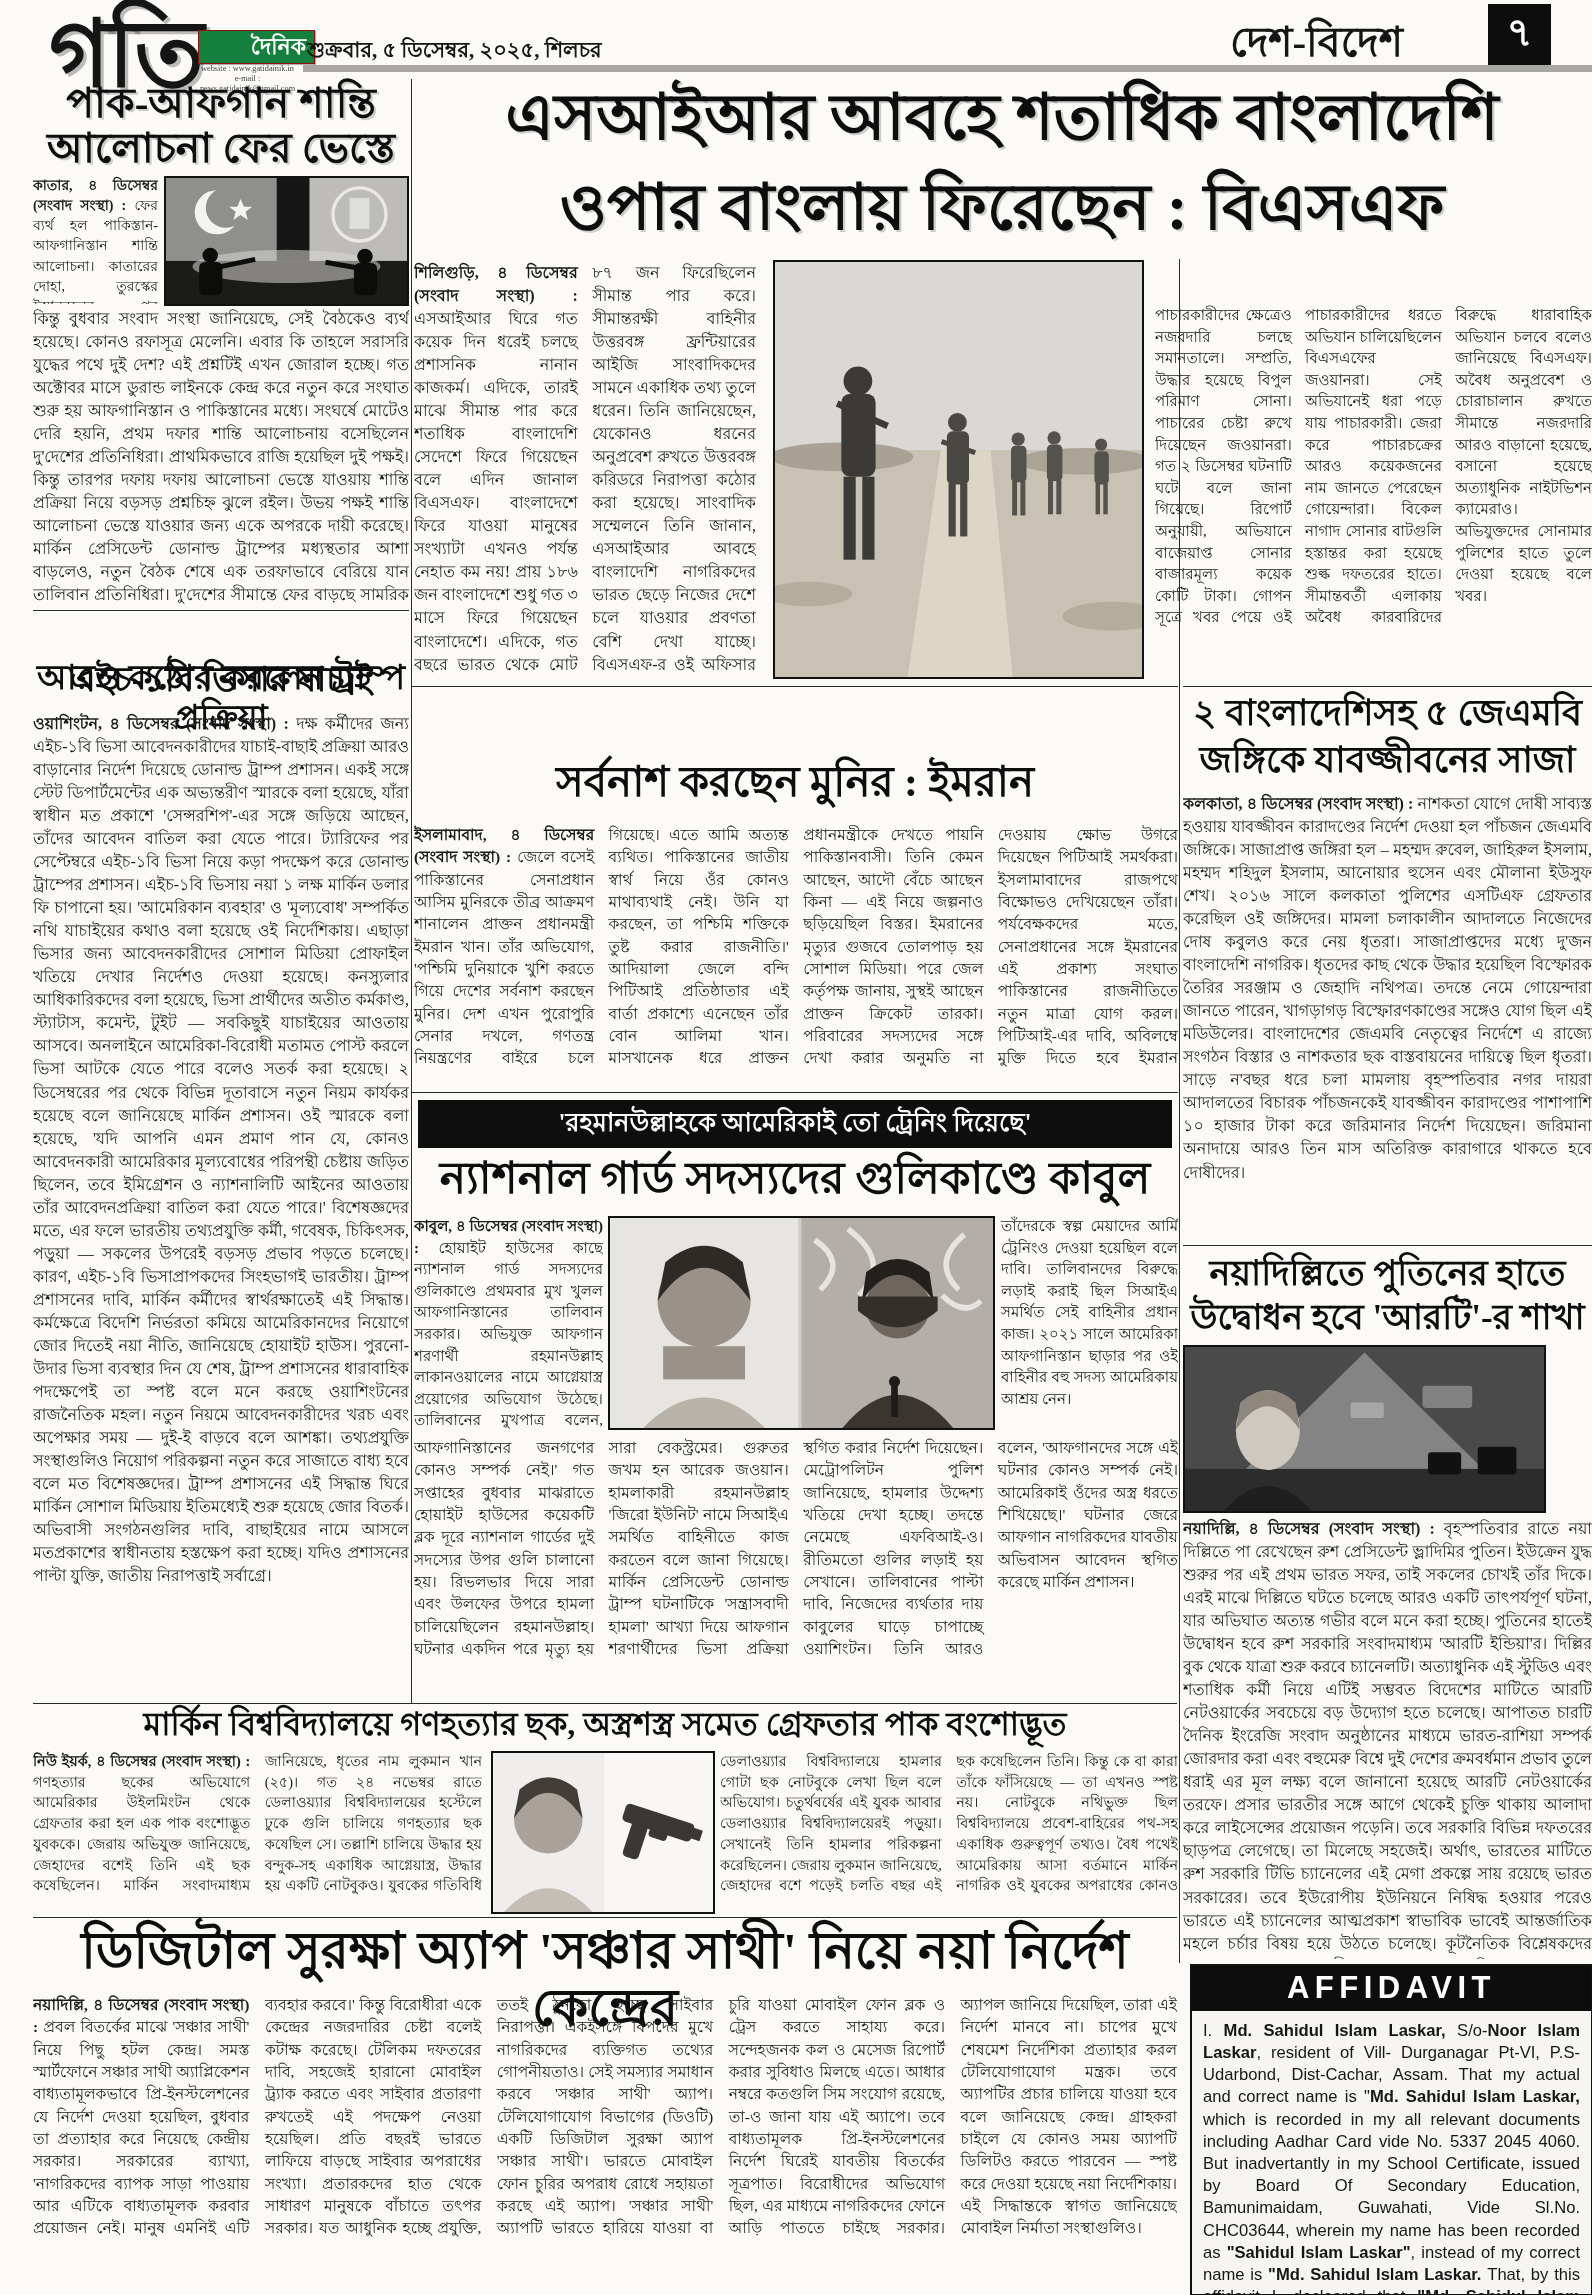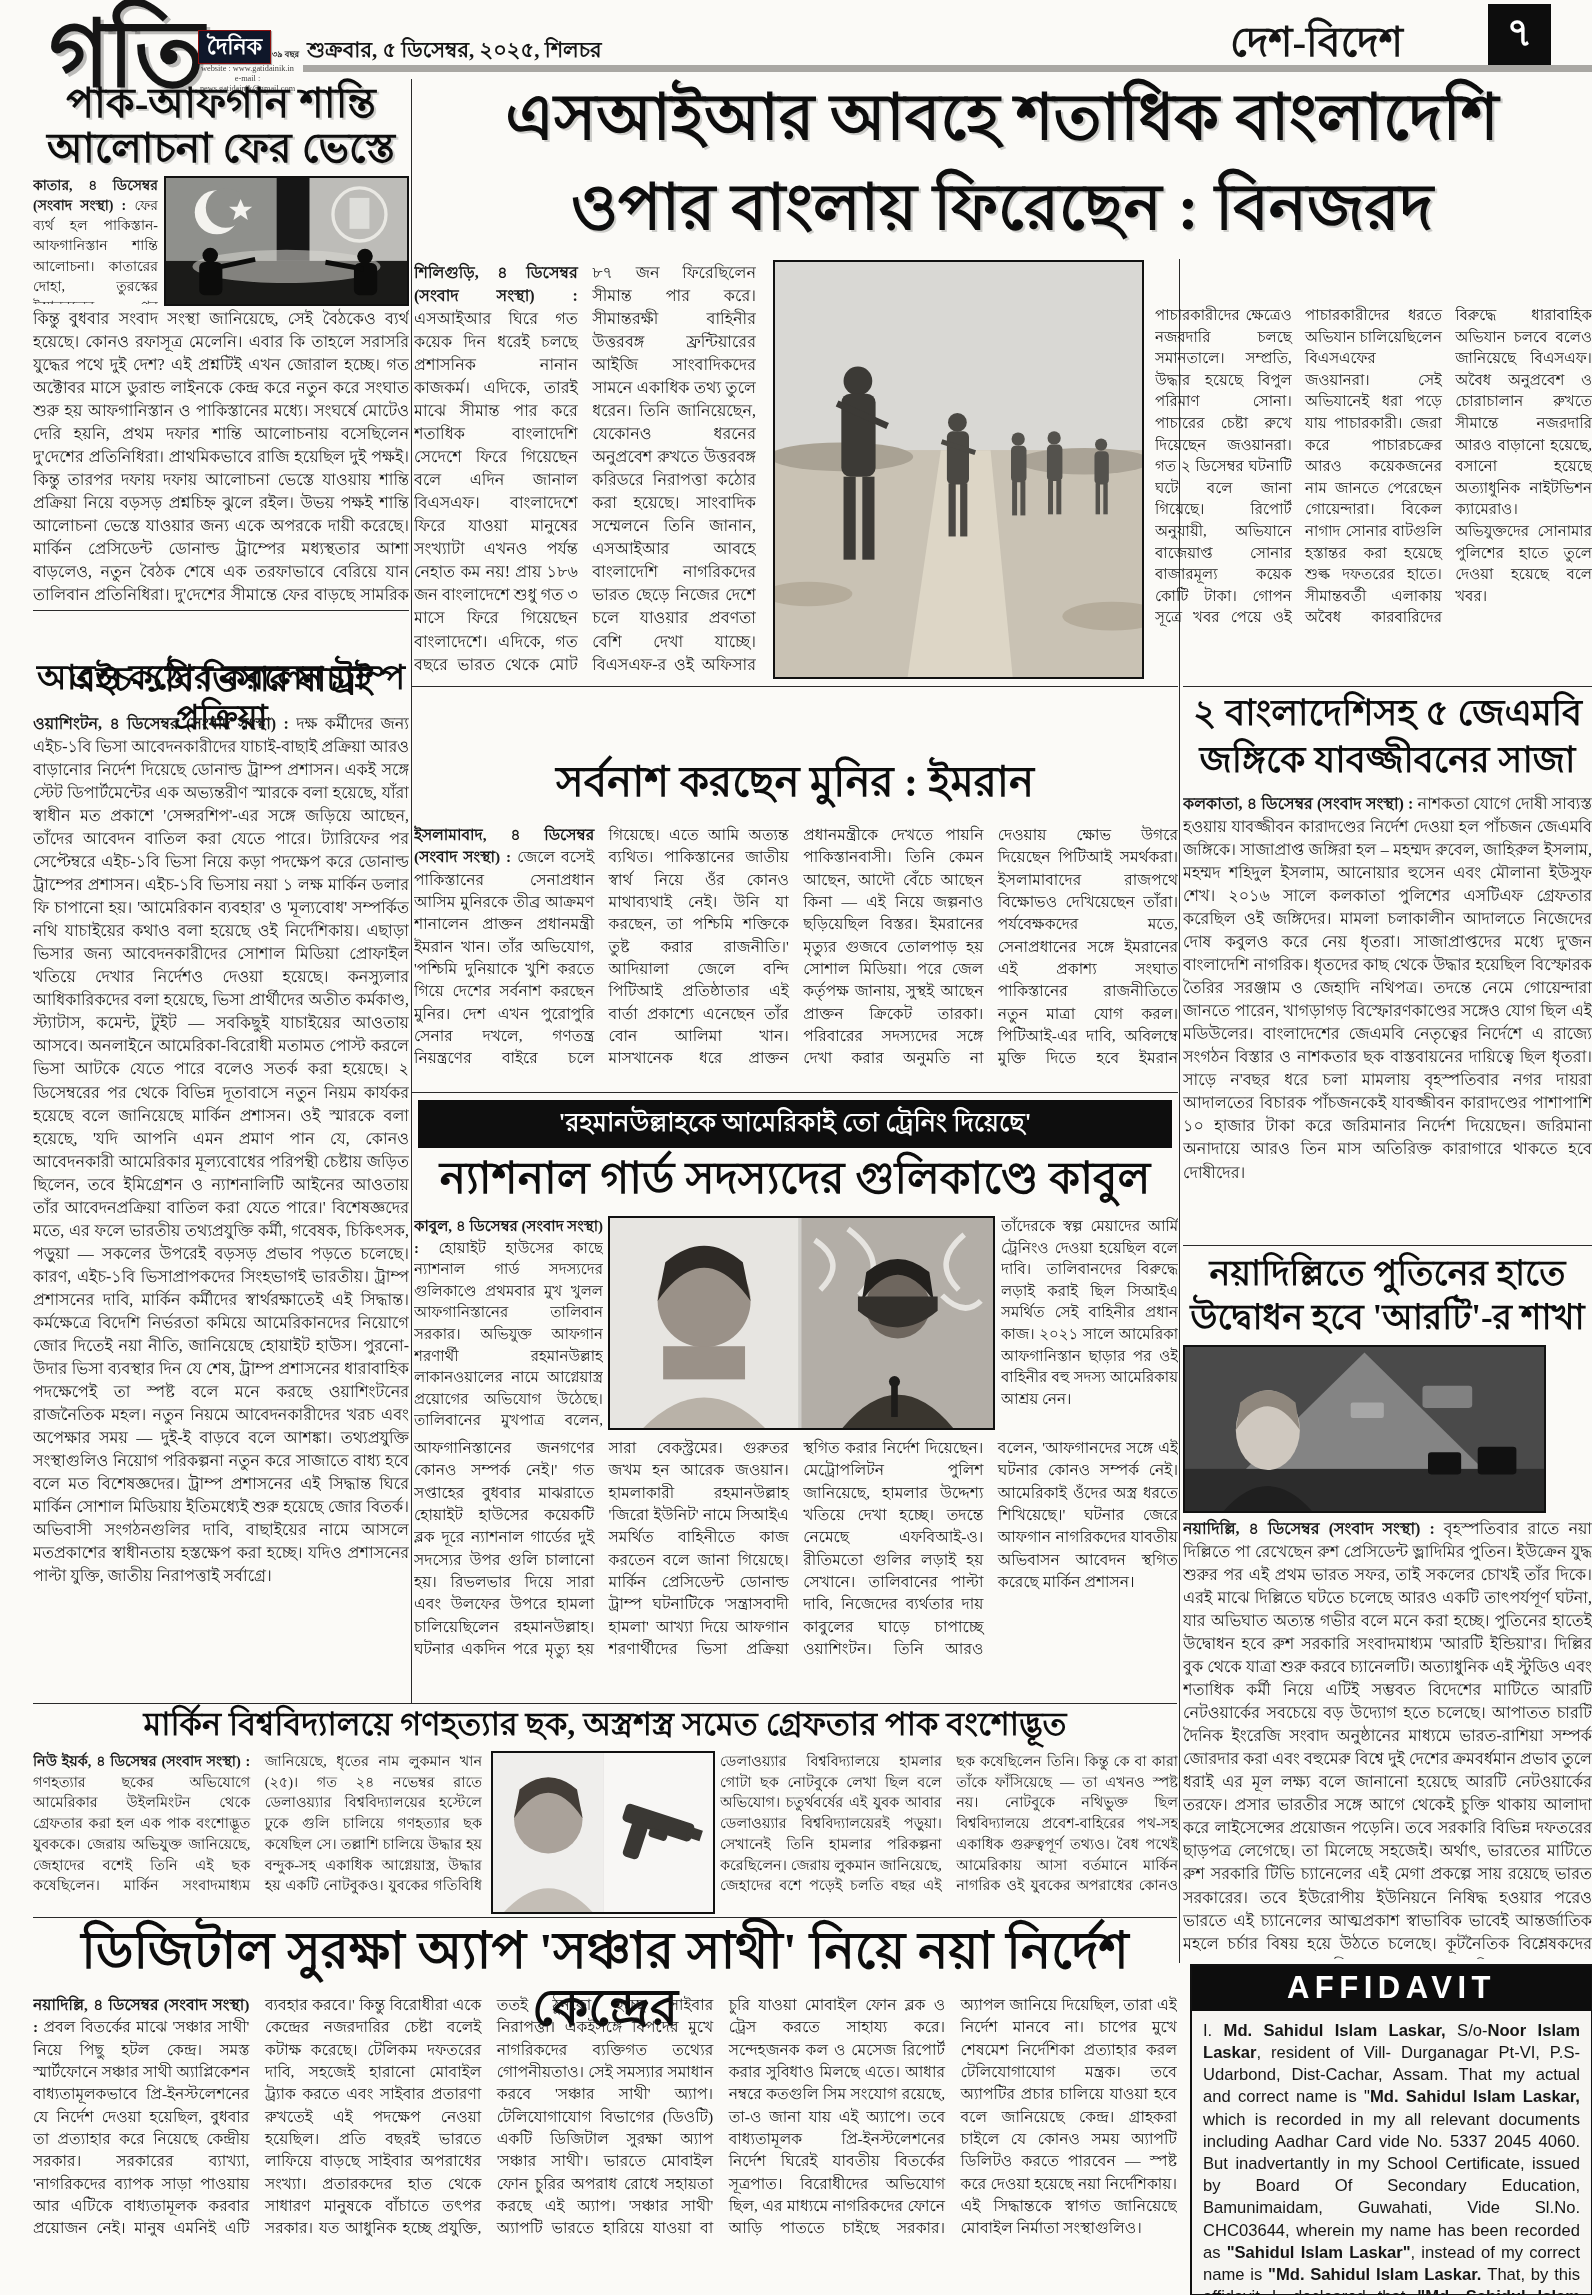--- a/index.html
+++ b/index.html
@@ -16,22 +16,22 @@
   .cols5{column-count:5;column-gap:15.5px;}
   .photo{border:2.8px solid #111;background:#cfcdc9;overflow:hidden;}
   .photo svg{display:block;width:100%;height:100%;}
   .vrule{width:1.1px;background:#2a2a2a;}
   .hrule{height:1.1px;background:#2a2a2a;}
   .grayrule{background:#a9a7a3;}
   .kicker{background:#0e0e0e;color:#fcfcfc;font-weight:bold;text-align:center;
           display:flex;align-items:center;justify-content:center;}
   .masthead-logo{font-weight:bold;font-size:93px;line-height:1;letter-spacing:-2.2px;
                  text-shadow:3.3px 3.3px 0 rgba(0,0,0,.25);}
-  .redbox{background:#0f172a;color:#ffffff;font-weight:bold;display:flex;align-items:center;
-          justify-content:center;border:1.7px solid #8e0f0e;box-shadow:1.1px 1.1px 0 rgba(0,0,0,.3);}
+  .redbox{background:#15803d;color:#ffffff;font-weight:bold;display:flex;align-items:center;
+          justify-content:center;border:1.7px solid #8e0f0e;box-shadow:1.1px 1.1px 0 rgba(0,0,0,.3);padding-left:44px;}
   .tiny{font-size:8.3px;color:#444;line-height:1.2;}
   .pagebox{background:#0d0d0d;color:#fff;font-weight:bold;display:flex;align-items:center;justify-content:center;}
   .aff{border:2.2px solid #111;background:#f6f5f2;font-family:"Liberation Sans",sans-serif;}
   .aff-title{background:#0d0d0d;color:#fff;font-weight:bold;text-align:center;
              font-size:31px;letter-spacing:5.5px;padding:4.4px 0;font-family:"Liberation Sans",sans-serif;}
   .aff-body{font-size:16.6px;line-height:1.34;text-align:justify;padding:8.8px 11px 4.4px 11px;color:#161616;}
 </style>
 </head>
 <body>
 
@@ -51,21 +51,21 @@
   <div class="abs vrule" style="left:1179px;top:259px;height:1704px;"></div>
   <div class="abs hrule" style="left:33px;top:610px;width:376px;"></div>
   <div class="abs hrule" style="left:412px;top:686px;width:766px;"></div>
   <div class="abs hrule" style="left:412px;top:1092px;width:766px;"></div>
   <div class="abs hrule" style="left:1183px;top:686px;width:409px;"></div>
   <div class="abs hrule" style="left:1183px;top:1245px;width:409px;"></div>
   <div class="abs hrule" style="left:33px;top:1703px;width:1144px;"></div>
   <div class="abs hrule" style="left:33px;top:1917px;width:1144px;"></div>
 
   <div class="abs hl shadow" style="left:412px;top:82px;width:1180px;font-size:64px;">এসআইআর আবহে শতাধিক বাংলাদেশি</div>
-  <div class="abs hl shadow" style="left:412px;top:172px;width:1180px;font-size:64px;">ওপার বাংলায় ফিরেছেন : বিনজরদ</div>
+  <div class="abs hl shadow" style="left:412px;top:172px;width:1180px;font-size:64px;">ওপার বাংলায় ফিরেছেন : বিএসএফ</div>
 
   <div class="abs body-text cols2" style="left:414px;top:261px;width:342px;height:418px;">
     <span class="dateline">শিলিগুড়ি, ৪ ডিসেম্বর (সংবাদ সংস্থা) :</span>
     <span>এসআইআর ঘিরে গত কয়েক দিন ধরেই চলছে প্রশাসনিক নানান কাজকর্ম। এদিকে, তারই মাঝে সীমান্ত পার করে শতাধিক বাংলাদেশি সেদেশে ফিরে গিয়েছেন বলে এদিন জানাল বিএসএফ। বাংলাদেশে ফিরে যাওয়া মানুষের সংখ্যাটা এখনও পর্যন্ত নেহাত কম নয়! প্রায় ১৮৬ জন বাংলাদেশে শুধু গত ৩ মাসে ফিরে গিয়েছেন বাংলাদেশে। এদিকে, গত বছরে ভারত থেকে মোট ৮৭ জন ফিরেছিলেন সীমান্ত পার করে। সীমান্তরক্ষী বাহিনীর উত্তরবঙ্গ ফ্রন্টিয়ারের আইজি সাংবাদিকদের সামনে একাধিক তথ্য তুলে ধরেন। তিনি জানিয়েছেন, যেকোনও ধরনের অনুপ্রবেশ রুখতে উত্তরবঙ্গ করিডরে নিরাপত্তা কঠোর করা হয়েছে। সাংবাদিক সম্মেলনে তিনি জানান, এসআইআর আবহে বাংলাদেশি নাগরিকদের ভারত ছেড়ে নিজের দেশে চলে যাওয়ার প্রবণতা বেশি দেখা যাচ্ছে। বিএসএফ-র ওই অফিসার বলেন, 'এসআইআর আবহে কিছু বাংলাদেশির ভারত ছাড়ার প্রবণতা বেড়েছে।' এদিকে, চিকেনস নেক তথা শিলিগুড়ি করিডরে নিরাপত্তা আরও জোরদার করেছে বিএসএফ। সীমান্তে অতিরিক্ত জওয়ান মোতায়েন করা হয়েছে। এদিকে, পাকিস্তানের আবহে আরও সতর্ক বিএসএফ, 'অপারেশন অ্যালার্ট' জারি রয়েছে উত্তরবঙ্গের বিভিন্ন সীমান্ত চৌকিতে।</span>
   </div>
 
   <div class="abs photo" style="left:773px;top:260px;width:367px;height:415px;">
     <svg viewBox="0 0 664 750" preserveAspectRatio="none">
       <rect x="0" y="0" width="664" height="340" fill="#d9d8d4"></rect>
       <rect x="0" y="340" width="664" height="410" fill="#c9c2b4"></rect>

